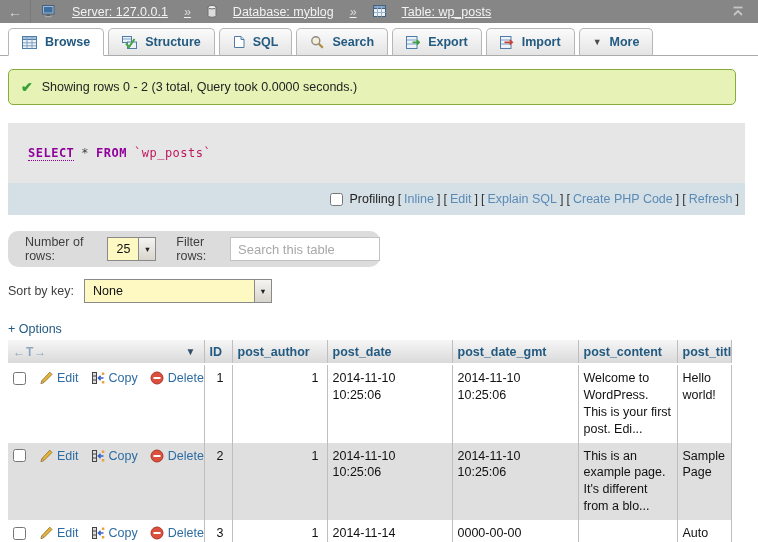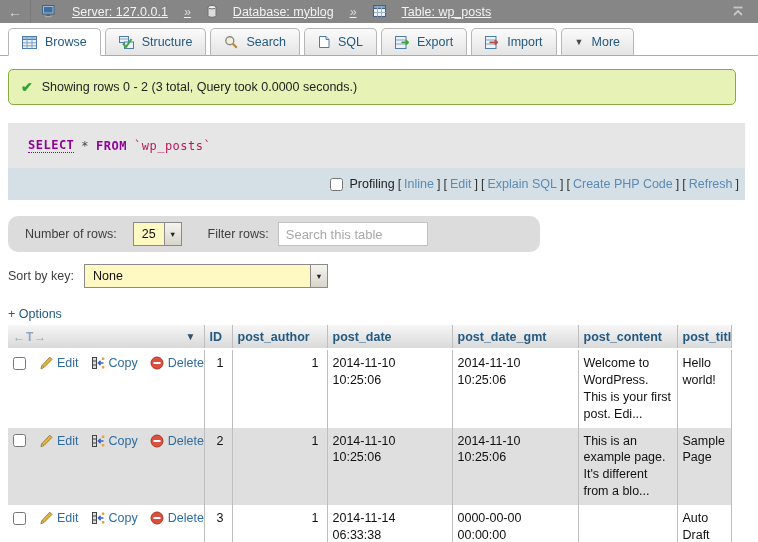--- a/index.html
+++ b/index.html
@@ -14,66 +14,66 @@
     font-size:14px; cursor:pointer; }
   .crumbs { display:flex; align-items:flex-start; gap:16px; padding-left:11px; flex:1;text-decoration:underline; }
   .crumb { display:flex; align-items:center; gap:5px; cursor:pointer; }
   .crumb-sep { color:#DCDCDC; }
   .collapse-btn { padding:0 13px; cursor:pointer; display:flex; align-items:center; }
 
   
   .tabbar { display:flex; align-items:flex-end; gap:4px; padding:4px 0 0 8px;
     border-bottom:1px solid #ABABAB; background:#fff; }
   .tab { display:inline-flex; align-items:center; gap:8px; padding:6px 13px;
-    font-size:12.5px; font-weight:normal; color:#235A81; cursor:pointer;
+    font-size:12.5px; font-weight:bold; color:#235A81; cursor:pointer;
     border:1px solid #B6B6B6; border-bottom:1px solid #ABABAB;
     border-radius:5px 5px 0 0; background:linear-gradient(#FBFBFB,#E4E4E4);
     position:relative; top:1px; white-space:nowrap; }
   .tab.active { background:#fff; border-bottom-color:#fff; }
   .more-caret { font-size:9px; color:#4A4A4A; }
 
   
   .message { margin:13px 22px 0 8px; background:#E7F2B6; border:1px solid #87AC3B;
     border-radius:5px; padding:10px 12px; display:flex; align-items:center; gap:9px;
     font-size:12.5px; color:#222; }
   .check-glyph { color:#36A136; font-weight:bold; font-size:14px; line-height:1; }
 
   
   .sql-panel { margin:18px 13px 0 8px; }
-  .sql-box { background:#E6E6E6; height:45px; display:flex; align-items:center;
+  .sql-box { background:#E6E6E6; height:60px; display:flex; align-items:center;
     padding-left:20px; font-family:"DejaVu Sans Mono", monospace; font-size:12px;
     color:#444; letter-spacing:0.5px; }
   .sql-kw { color:#91009B; font-weight:bold; }
   .sql-kw.dotted { border-bottom:1px dotted #91009B; }
   .sql-id { color:#be185d; }
   .sql-box span { margin-right:7px; }
   .profiling-bar { background:#D5DFE6; height:32px; display:flex; align-items:center;
     justify-content:flex-end; gap:3px; padding-right:6px; font-size:12.5px; color:#222; }
   .profiling-bar input { margin-right:3px; }
   .pf-link { color:#5A8BB5; cursor:pointer; }
   .br { color:#333; }
 
   
-  .rows-bar { margin:16px 0 0 8px; width:532px; height:36px; background:#DCDCDC;
+  .rows-bar { margin:16px 0 0 8px; width:372px; height:36px; background:#DCDCDC;
     border-radius:10px; display:flex; align-items:center; padding-left:17px;
     font-size:12.5px; color:#3E3E3E; }
   .sel { display:inline-flex; align-items:stretch; border:1px solid #8A8A8A;
     background:#fef9c3; height:24px; cursor:pointer; }
   .sel-val { display:flex; align-items:center; padding:0 8px; color:#111; }
   .sel-btn { width:17px; background:linear-gradient(#F5F4F1,#D8D5CC);
     border-left:1px solid #8A8A8A; display:flex; align-items:center;
     justify-content:center; font-size:7.5px; color:#222; }
   .filter-input { width:150px; height:24px; border:1px solid #C2C2C2; padding:0 7px;
     font-size:13px; color:#444; font-family:"Liberation Sans", sans-serif; }
   .filter-input::placeholder { color:#A8A8A8; }
   .sp16 { width:16px; } .sp24 { width:26px; } .sp8 { width:9px; }
 
   .sort-row { margin:12px 0 4px 8px; display:flex; align-items:center; gap:10px;
     font-size:12.5px; color:#3E3E3E; }
-  .sort-sel { width:244px; }
+  .sort-sel { width:188px; }
   .sort-sel .sel-val { flex:1; }
 
   .options-link { margin:15px 0 0 8px; display:inline-block; color:#235A81;
     font-size:12.5px; cursor:pointer; }
 
   
   .grid { margin:3px 0 0 8px; border-collapse:collapse; table-layout:fixed;
     width:723px; font-size:12.5px; color:#111; }
   .grid th { background:linear-gradient(#F6F6F6,#D9D9D9); color:#235A81;
     font-weight:bold; text-align:left; height:24px; padding:3px 5px;
@@ -164,35 +164,35 @@
           <rect x="0.5" y="0.5" width="9" height="6" fill="#EDF2F8" stroke="#4F7CA6"></rect>
           <line x1="1" y1="3" x2="9" y2="3" stroke="#7FA1C4"></line>
           <rect x="5.5" y="6" width="9" height="6.5" fill="#EDF2F8" stroke="#4F7CA6"></rect>
           <path d="M4 7.5 l3 3.5 l5.5 -8" stroke="#47A347" stroke-width="2" fill="none"></path>
         </svg>
     </span>
     <span>Structure</span>
   </div>
   <div class="tab">
     <span class="icon">
+      <svg width="12" height="14" viewBox="0 0 12 14">
+          <path d="M1.5 1.5 h6.5 l3 3 v8 h-9.5 z" fill="#FFFFFF" stroke="#4F7CA6"></path>
+          <path d="M8 1.5 v3 h3" fill="#D5E1EE" stroke="#4F7CA6"></path>
+        </svg>
+    </span>
+    <span>SQL</span>
+  </div>
+  <div class="tab">
+    <span class="icon">
       <svg width="14" height="14" viewBox="0 0 14 14">
           <circle cx="5.8" cy="5.8" r="4" fill="#F5EFD8" stroke="#8A8A8A" stroke-width="1.4"></circle>
           <line x1="8.8" y1="8.8" x2="12.8" y2="12.8" stroke="#B08A3E" stroke-width="2.2"></line>
         </svg>
     </span>
     <span>Search</span>
-  </div>
-  <div class="tab">
-    <span class="icon">
-      <svg width="12" height="14" viewBox="0 0 12 14">
-          <path d="M1.5 1.5 h6.5 l3 3 v8 h-9.5 z" fill="#FFFFFF" stroke="#4F7CA6"></path>
-          <path d="M8 1.5 v3 h3" fill="#D5E1EE" stroke="#4F7CA6"></path>
-        </svg>
-    </span>
-    <span>SQL</span>
   </div>
   <div class="tab">
     <span class="icon">
       <svg width="14" height="13" viewBox="0 0 14 13">
           <rect x="0.5" y="0.5" width="10.5" height="12" fill="#EDF2F8" stroke="#4F7CA6"></rect>
           <line x1="1" y1="4" x2="10.5" y2="4" stroke="#7FA1C4"></line>
           <line x1="1" y1="8" x2="10.5" y2="8" stroke="#7FA1C4"></line>
           <path d="M13 6.3 H6.5 M10.8 4 l2.4 2.3 l-2.4 2.3" stroke="#3F9E3F" stroke-width="1.7" fill="none"></path>
         </svg>
     </span>

